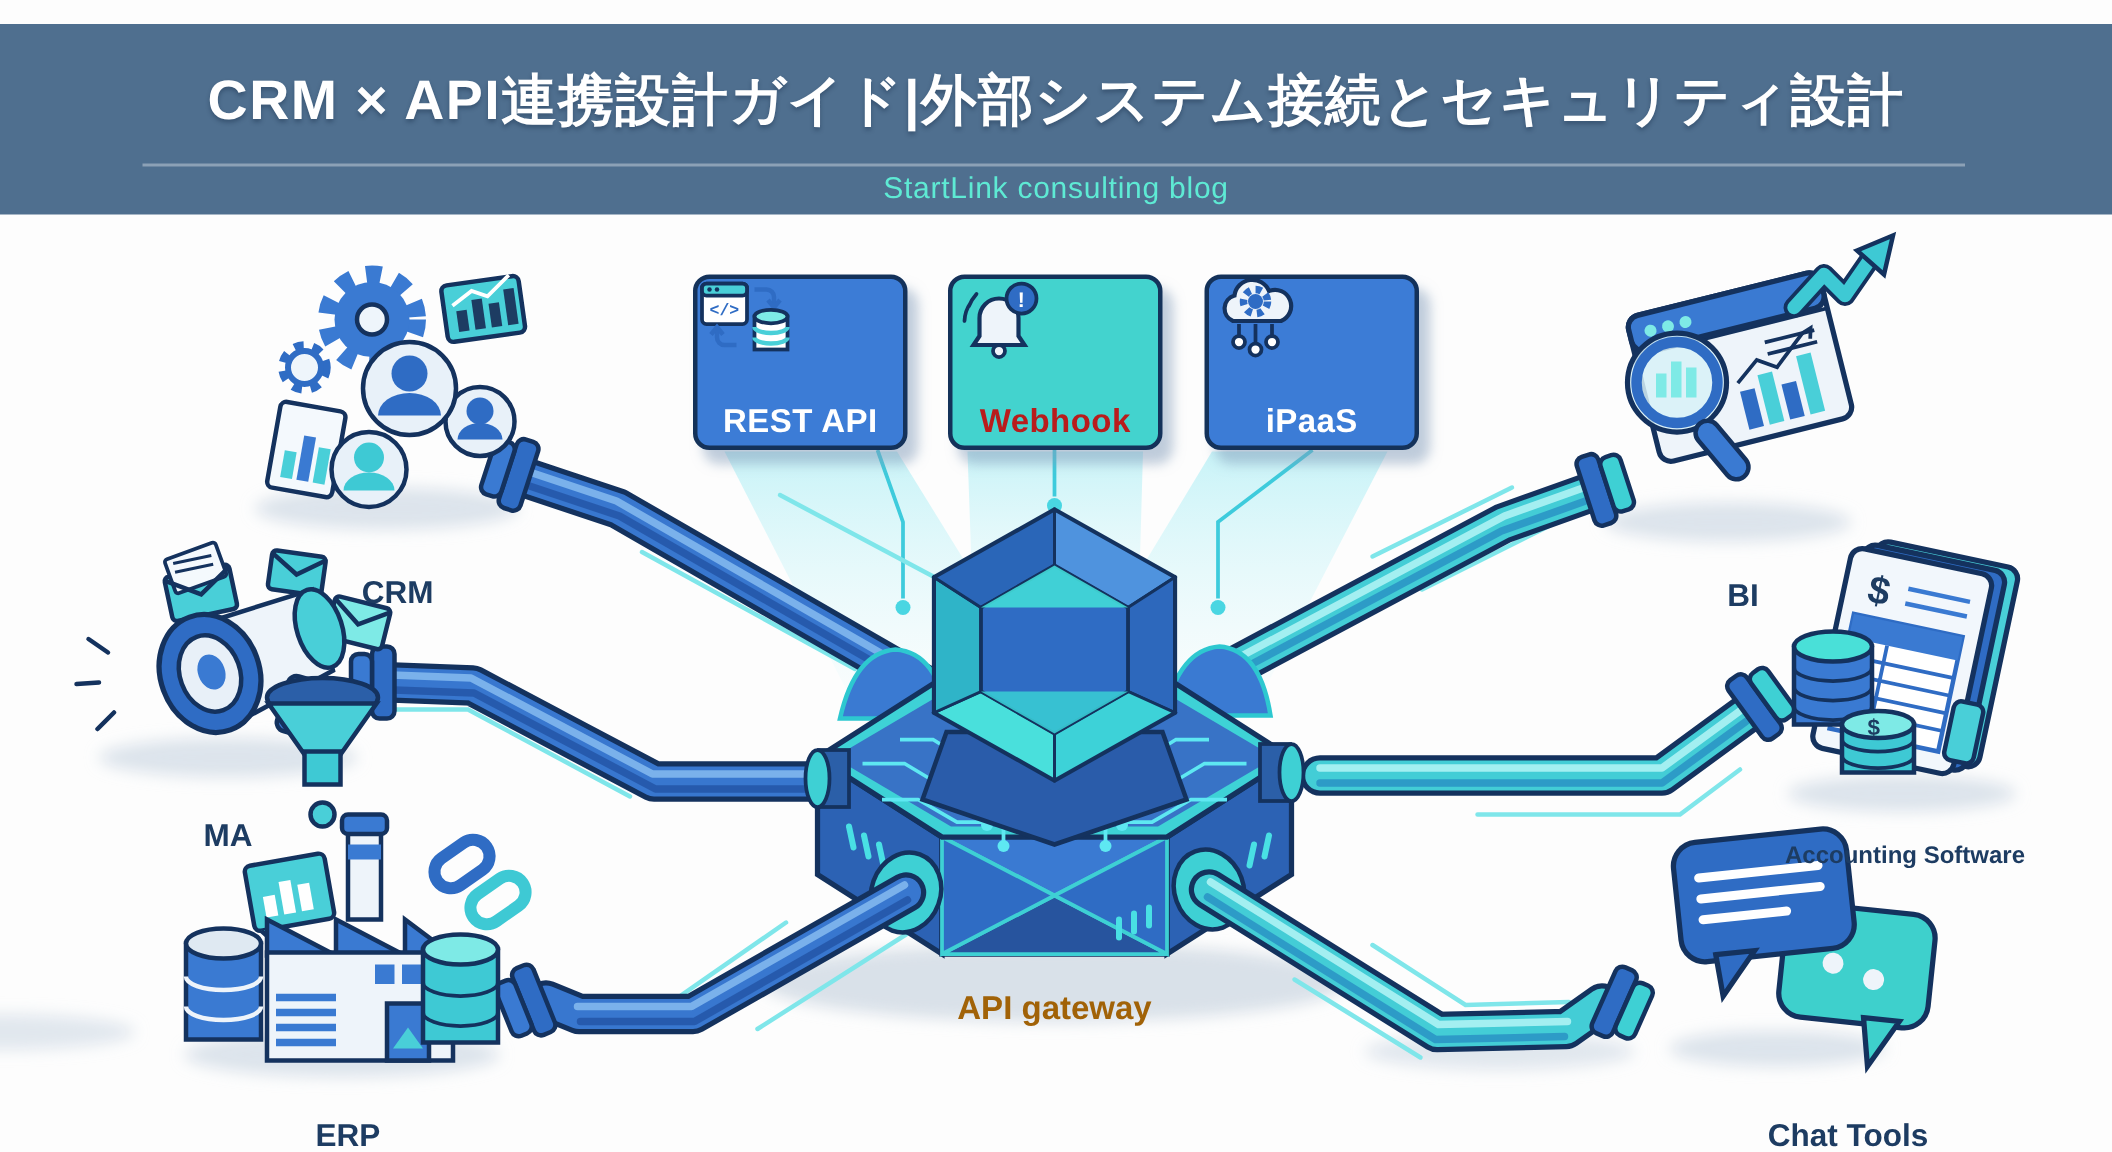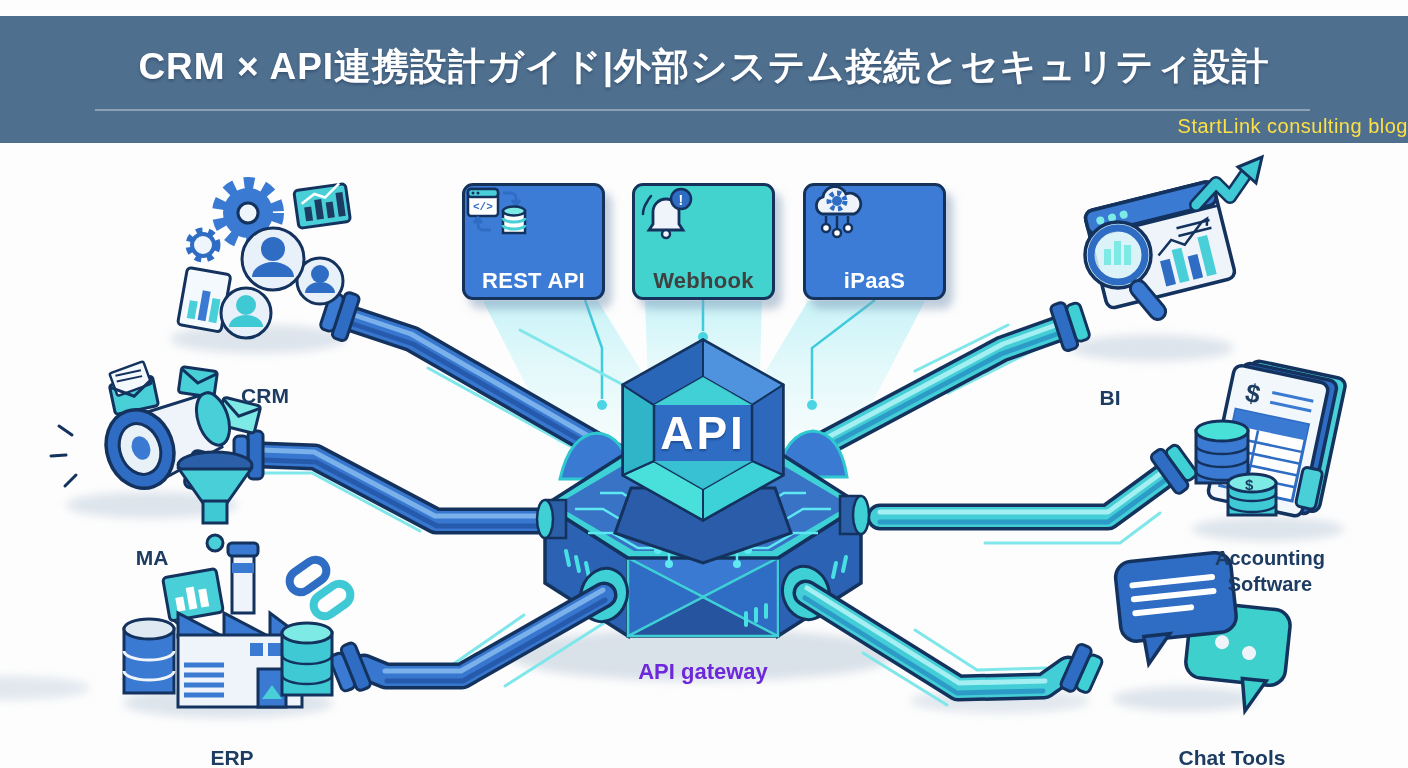--- a/index.html
+++ b/index.html
@@ -5,40 +5,40 @@
   html,body{margin:0;padding:0;background:#e8ecf0;}
   .page{position:relative;width:1408px;height:768px;overflow:hidden;background:#fdfdfd;
         font-family:"Liberation Sans","DejaVu Sans",sans-serif;}
   
   .header{position:absolute;left:0;top:16px;width:1408px;height:143px;background:#4f6f8f;}
   .header .title{position:absolute;left:0;top:26px;width:100%;text-align:center;
     color:#ffffff;font-size:37px;font-weight:700;letter-spacing:1px;
     text-shadow:0 2px 3px rgba(15,35,60,.35);white-space:nowrap;}
   .header .divider{position:absolute;left:95px;top:93px;width:1215px;height:2px;
     background:rgba(255,255,255,.35);}
-  .header .subtitle{position:absolute;left:0;top:99px;width:100%;text-align:right;
-    color:#fde047;font-size:20px;letter-spacing:.5px;}
+  .header .subtitle{position:absolute;left:0;top:99px;width:100%;text-align:center;
+    color:#5eead4;font-size:20px;letter-spacing:.5px;}
   
   .canvas{position:absolute;left:0;top:143px;width:1408px;height:625px;background:#fdfdfd;}
   .canvas svg{position:absolute;left:0;top:0;}
   
   .mbox{position:absolute;width:143px;height:117px;border:3px solid #14325a;border-radius:11px;
     box-shadow:7px 9px 8px rgba(130,155,185,.5);box-sizing:border-box;
     display:flex;flex-direction:column;align-items:center;justify-content:flex-start;}
   .mbox .micon{margin-top:9px;height:56px;display:flex;align-items:center;justify-content:center;}
   .mbox .mlabel{font-size:22px;font-weight:700;margin-top:17px;letter-spacing:.3px;}
   .mbox.blue{background:#3c7cd6;}
   .mbox.blue .mlabel{color:#ffffff;}
   .mbox.teal{background:#43d3ce;}
-  .mbox.teal .mlabel{color:#404040;}
+  .mbox.teal .mlabel{color:#b91c1c;}
   
   .syslabel{position:absolute;transform:translate(-50%,-50%);color:#1d3c62;
     font-size:21px;font-weight:700;white-space:nowrap;text-align:center;margin-top:36px;}
-  .syslabel.wrap{white-space:normal;width:170px;line-height:26px;font-size:20px;}
-  .hub-label{position:absolute;transform:translate(-50%,-50%);color:#6d28d9;
+  .syslabel.wrap{white-space:normal;width:170px;line-height:26px;font-size:16px;}
+  .hub-label{position:absolute;transform:translate(-50%,-50%);color:#a16207;
     font-size:22px;font-weight:700;white-space:nowrap;}
   .gem-label{position:absolute;transform:translate(-50%,-50%);color:#ffffff;
     font-size:46px;font-weight:800;letter-spacing:3px;
     text-shadow:0 2px 2px rgba(16,45,90,.45);}
 </style>
 </head>
 <body>
 
 <div class="page">
 
@@ -479,23 +479,22 @@
               <path d="M20,38 h0"></path>
           </g>
           <circle cx="20" cy="42" r="4" fill="#ffffff" stroke="#14325e" stroke-width="2.5"></circle>
           <circle cx="31" cy="47" r="4" fill="#ffffff" stroke="#14325e" stroke-width="2.5"></circle>
           <circle cx="42" cy="42" r="4" fill="#ffffff" stroke="#14325e" stroke-width="2.5"></circle>
         </svg>
       </div>
       <div class="mlabel">iPaaS</div>
     </div>
 
-    <div class="gem-label" style="left:703px;top:290px;">API</div>
     <div class="hub-label" style="left:703px;top:529px;">API gateway</div>
 
     <div class="syslabel" style="left:265px;top:217px;">CRM</div>
     <div class="syslabel" style="left:152px;top:379px;">MA</div>
     <div class="syslabel" style="left:232px;top:579px;">ERP</div>
-    <div class="syslabel" style="left:1110px;top:219px;">BI</div>
+    <div class="syslabel" style="left:1162px;top:219px;">BI</div>
     <div class="syslabel wrap" style="left:1270px;top:392px;">Accounting Software</div>
     <div class="syslabel" style="left:1232px;top:579px;text-align:right;">Chat Tools</div>
   </div>
 </div>
 
 </body></html>

